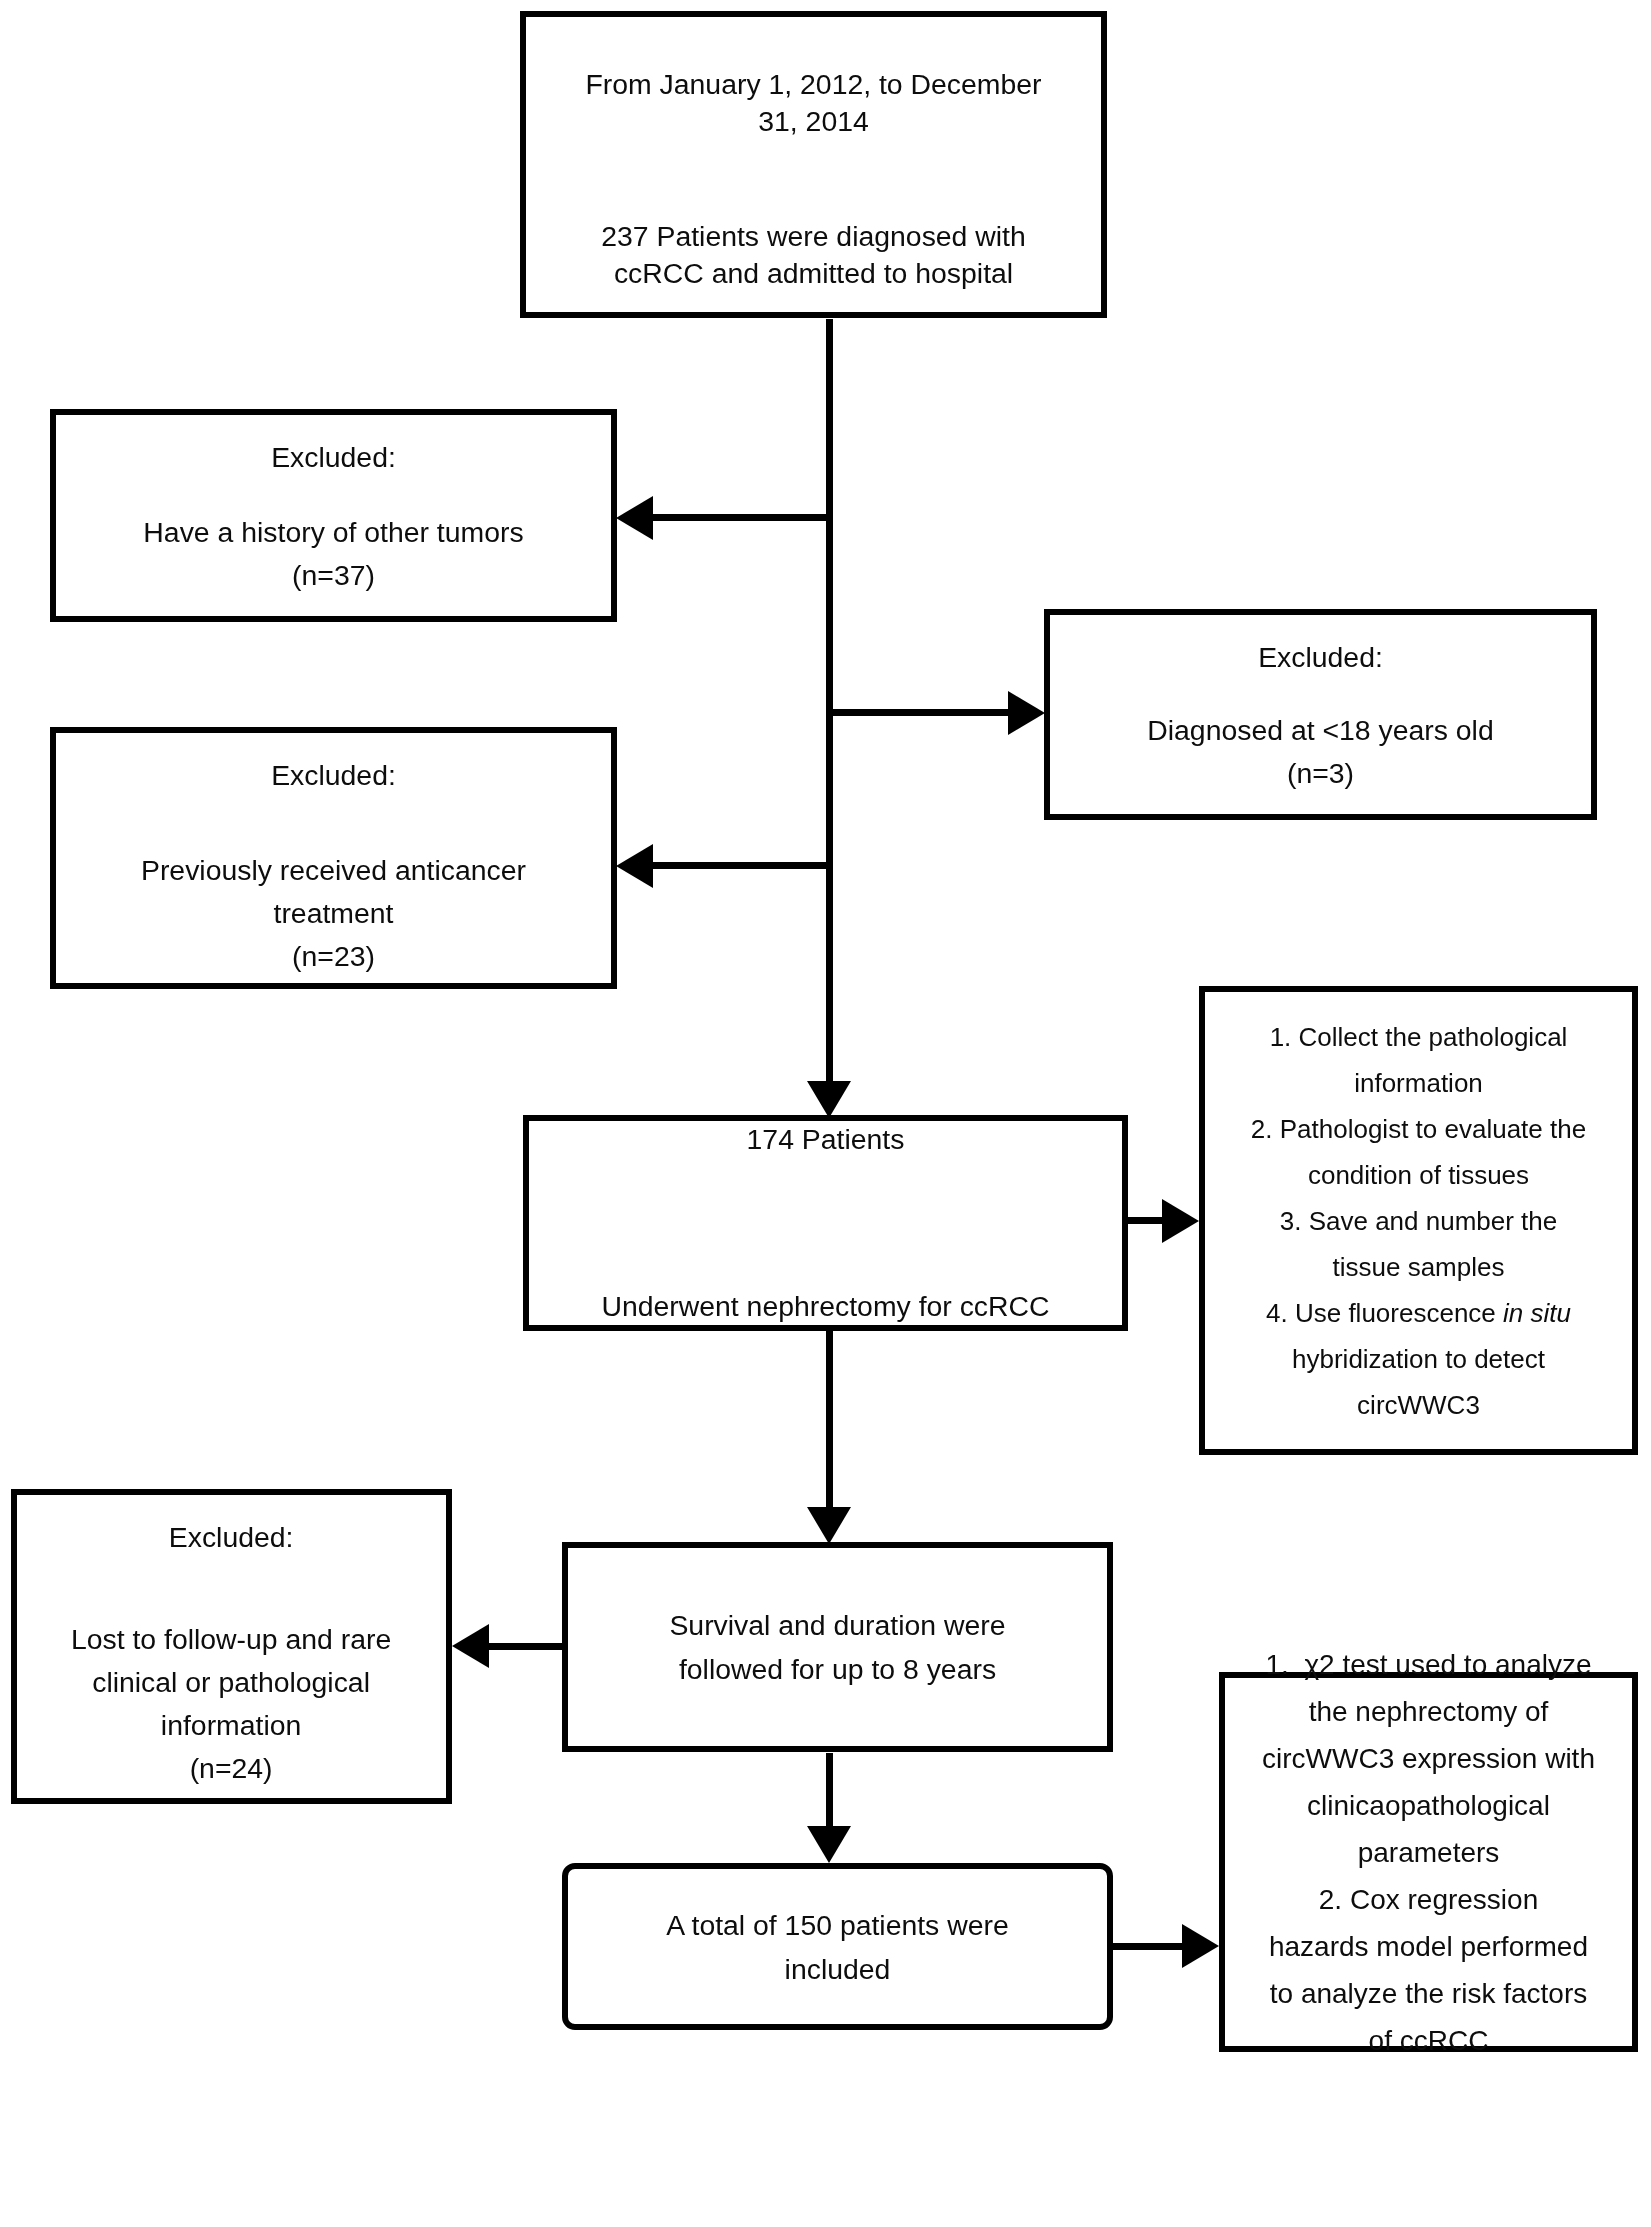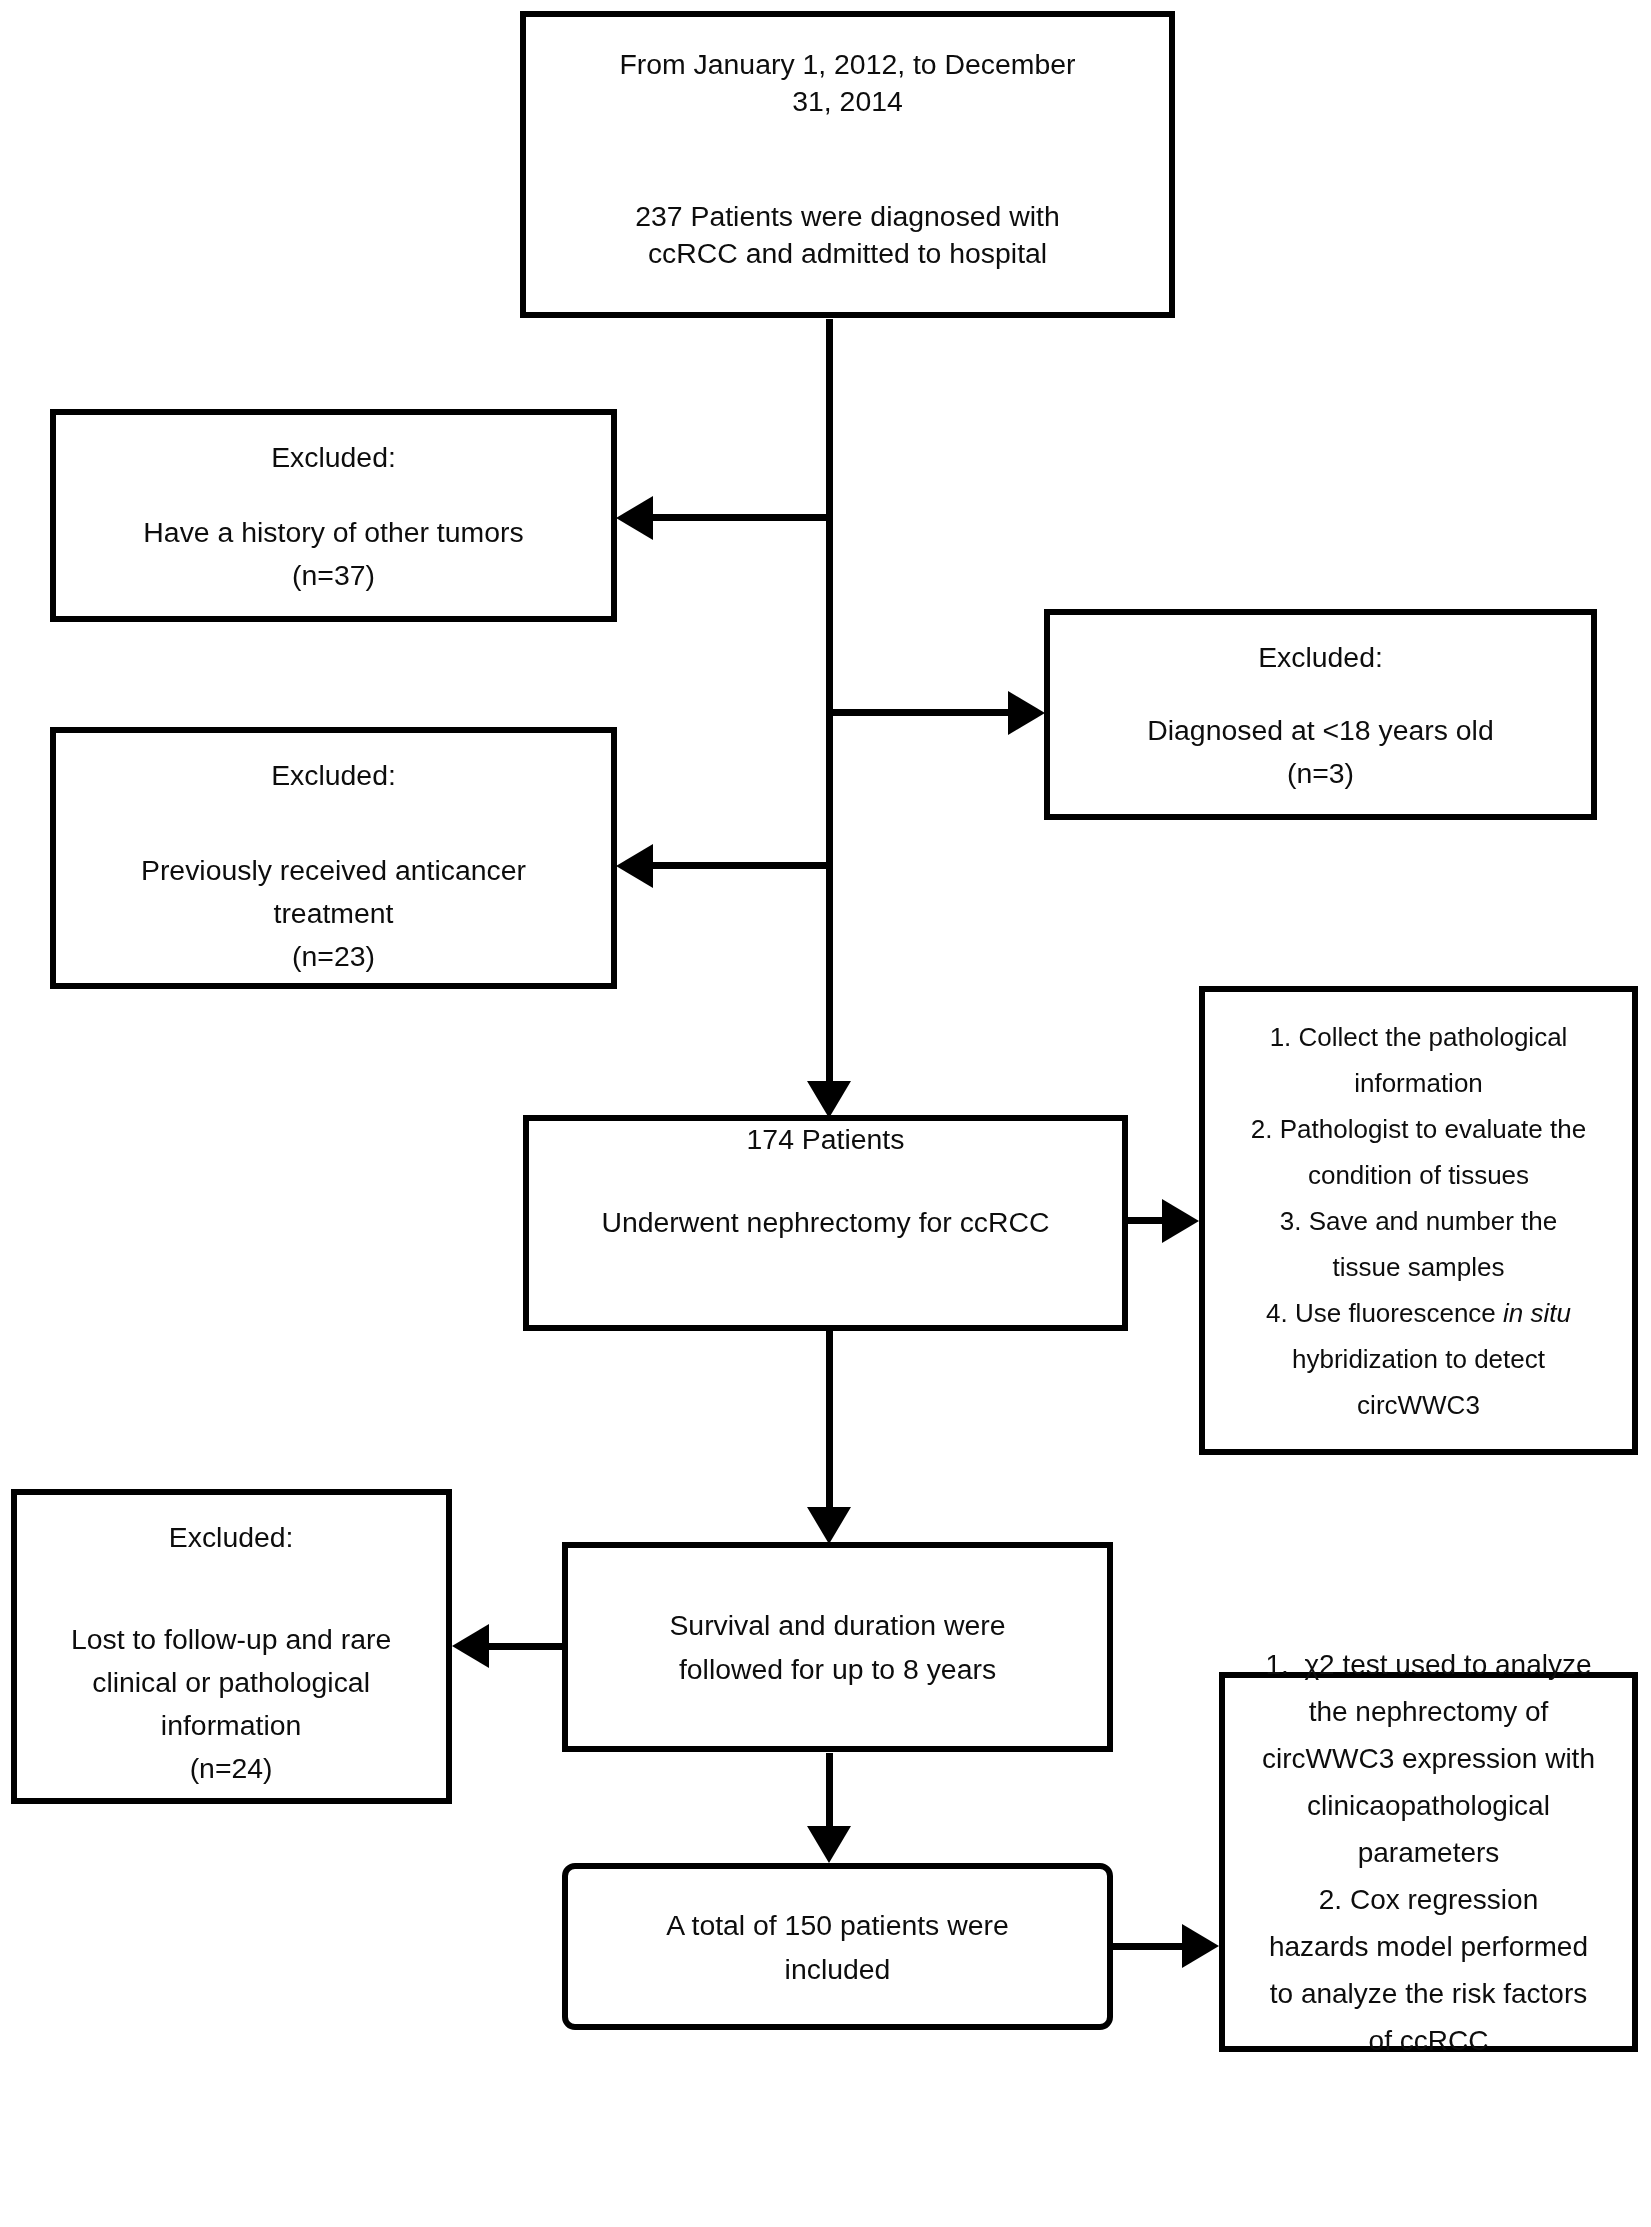--- a/index.html
+++ b/index.html
@@ -7,29 +7,29 @@
     position:relative;width:1651px;height:2227px;background:#ffffff;
     font-family:"Liberation Sans", sans-serif;color:#0d0d0d;overflow:hidden;
   }
   .box{
     position:absolute;box-sizing:border-box;border:6.5px solid #000;background:#fff;
     display:flex;flex-direction:column;align-items:center;text-align:center;
   }
   .t{font-size:28.4px;line-height:37px;white-space:pre;}
   .body{margin-top:auto;display:flex;flex-direction:column;align-items:center;}
   
-  .b-enroll{left:520px;top:11.4px;width:655px;height:307px;padding-top:29px;}
+  .b-enroll{left:520px;top:11.4px;width:587px;height:307px;padding-top:29px;justify-content:center;}
   .b-enroll .gap2{margin-top:78px;}
   .b-excl{padding:24.4px 6.5px 19.5px;text-align:center;}
   .b-excl .body .t{line-height:43px;}
   .b-excl-tumors{left:50px;top:409px;width:567px;height:213px;}
   .b-excl-age{left:1044px;top:609px;width:553px;height:211px;}
   .b-excl-pre{left:50px;top:727px;width:567px;height:262px;padding-bottom:4.9px;}
   .b-excl-fu{left:10.6px;top:1489px;width:441px;height:315px;padding-bottom:8.1px;}
-  .b-neph{left:523px;top:1115px;width:605px;height:216px;justify-content:flex-start;gap:46px;}
+  .b-neph{left:523px;top:1115px;width:605px;height:216px;justify-content:space-between;gap:46px;}
   .b-path{left:1199px;top:986px;width:439px;height:469px;justify-content:center;padding:13px 6.5px;}
   .b-path .t{font-size:26px;line-height:46px;}
   .b-surv{left:562px;top:1542px;width:551px;height:210px;justify-content:center;}
   .b-surv .t,.b-incl .t{line-height:44px;}
   .b-incl{left:562px;top:1863px;width:551px;height:167px;justify-content:center;border-radius:13px;}
   .b-anal{left:1219px;top:1672px;width:419px;height:380px;justify-content:center;padding:29px 6.5px 49px;}
   .b-anal .t{font-size:28px;line-height:47px;}
   
   .h{position:absolute;height:6.5px;background:#000;}
   .v{position:absolute;width:6.5px;background:#000;}

